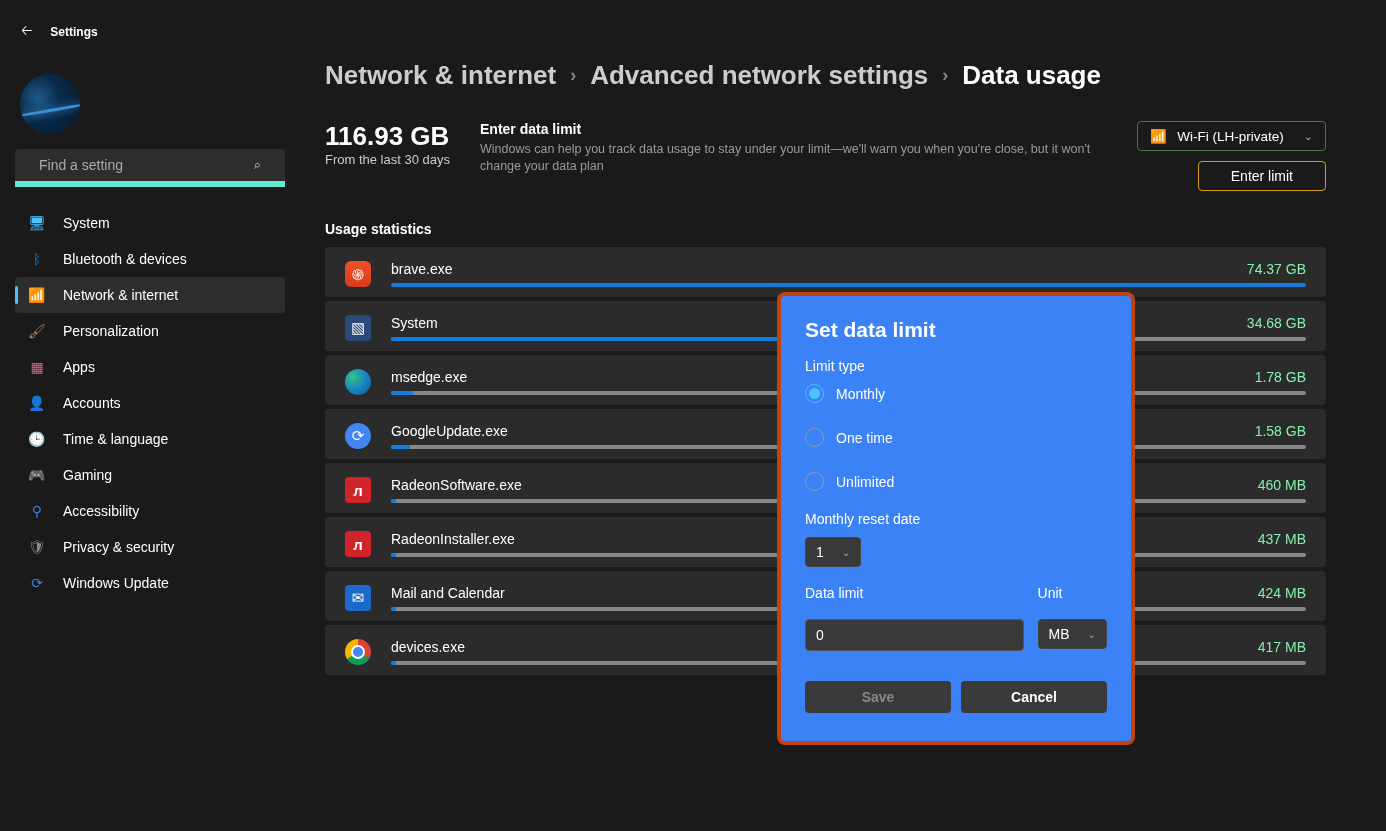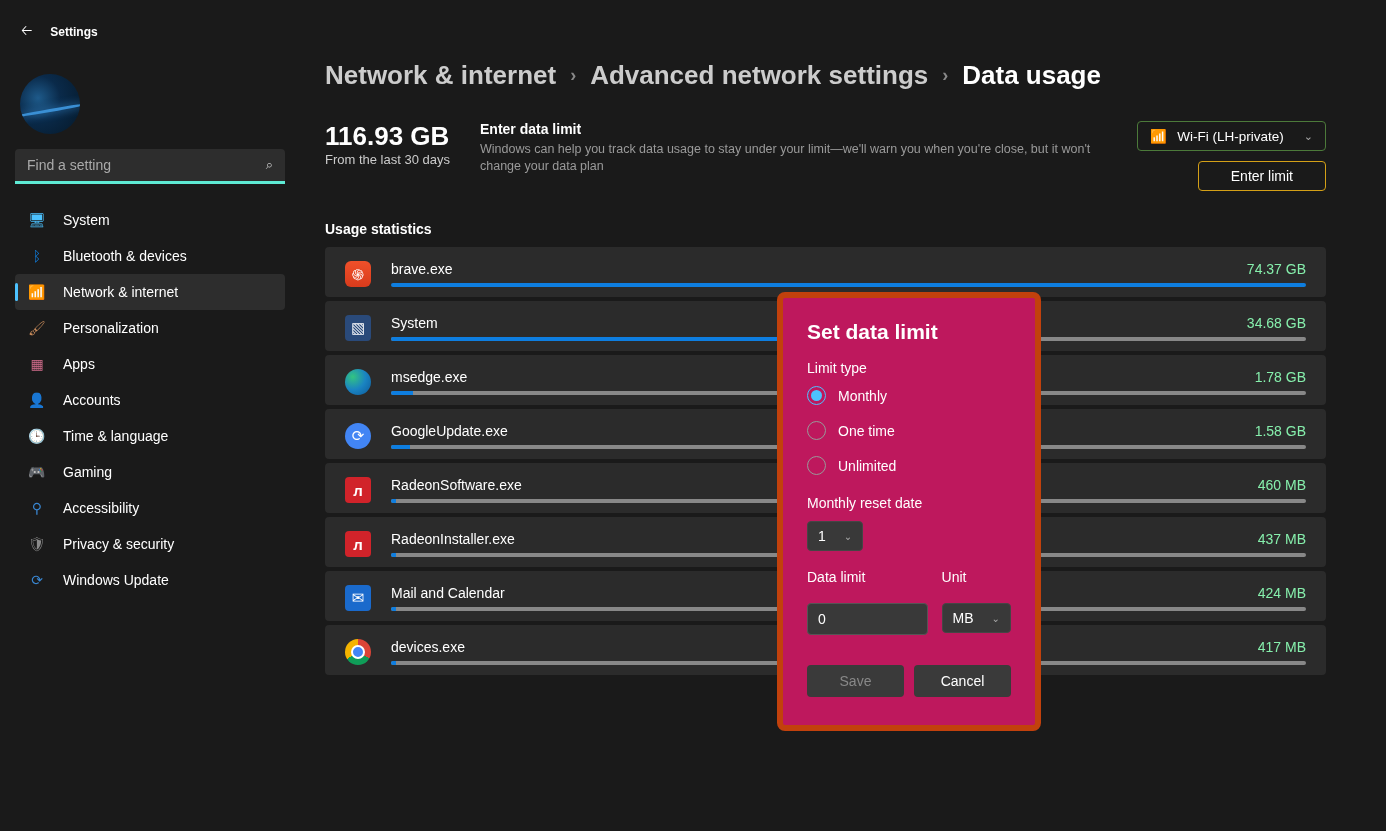--- a/index.html
+++ b/index.html
@@ -5,21 +5,21 @@
 * { margin: 0; padding: 0; box-sizing: border-box; font-family: "Segoe UI", sans-serif; }
 body { background: #1a1a1a; color: #fff; width: 1386px; height: 831px; overflow: hidden; display: flex; }
 
 
 .sidebar { width: 300px; background: #1a1a1a; padding: 0 15px; }
 .titlebar { display: flex; align-items: center; gap: 18px; padding: 20px 6px 10px 6px; }
 .back-arrow { color: #fff; font-size: 14px; cursor: pointer; }
 .app-title { font-size: 12px; font-weight: 600; }
 .avatar { width: 60px; height: 60px; border-radius: 50%; background: radial-gradient(circle at 30% 40%, #1e5a8a 0%, #0a2a4a 40%, #051828 100%); margin: 20px 0 15px 5px; position: relative; overflow: hidden; }
 .avatar::after { content: ""; position: absolute; width: 80px; height: 3px; background: #3a8fd4; top: 35px; left: -10px; border-radius: 50%; box-shadow: 0 0 8px #3a8fd4; transform: rotate(-10deg); }
-.search-box { display: flex; align-items: center; background: #2d2d2d; border-bottom: 3px solid #5eead4; border-radius: 4px 4px 0 0; padding: 8px 12px; margin: 10px 0 18px 0; }
+.search-box { display: flex; align-items: center; background: #2d2d2d; border-bottom: 6px solid #5eead4; border-radius: 4px 4px 0 0; padding: 8px 24px; margin: 10px 0 18px 0; }
 .search-box input { flex: 1; background: transparent; border: none; color: #ccc; font-size: 14px; outline: none; }
 .search-box input::placeholder { color: #aaa; }
 .search-ico { color: #ccc; font-size: 13px; }
 .nav { list-style: none; }
 .nav li { display: flex; align-items: center; gap: 18px; padding: 10px 14px; border-radius: 4px; cursor: pointer; font-size: 14px; position: relative; }
 .nav li.active { background: #2d2d2d; }
 .nav li.active::before { content: ""; position: absolute; left: 0; top: 9px; bottom: 9px; width: 3px; background: #4cc2ff; border-radius: 2px; }
 .nav .ico { width: 16px; height: 16px; display: inline-flex; align-items: center; justify-content: center; font-size: 14px; }
 
 
@@ -59,37 +59,37 @@
 .brave { background: linear-gradient(#f0502a,#d83b1c); border-radius: 6px; color:#fff; }
 .sysapp { background: #2a4a7a; }
 .edge { background: radial-gradient(circle at 30% 30%, #33c481 0%, #1a84c2 50%, #0d5a9a 100%); border-radius: 50%; }
 .gupd { background: #4285f4; border-radius: 50%; position:relative; }
 .radeon { background: #d1232a; color:#fff; font-weight:bold; }
 .mail { background: #1a6acc; }
 .chrome { background: conic-gradient(#db4437 0 33%, #0f9d58 33% 66%, #f4b400 66% 100%); border-radius:50%; position:relative; }
 .chrome::after { content:""; position:absolute; width:10px; height:10px; background:#4285f4; border:2px solid #fff; border-radius:50%; }
 
 
-.dialog { position: absolute; top: 292px; left: 477px; width: 264px; background: #be185d; border: 6px solid #c2410c; border-radius: 8px; padding: 22px 24px; z-index: 50; }
+.dialog { position: absolute; top: 292px; left: 477px; width: 358px; background: #3b82f6; border: 4px solid #c2410c; border-radius: 8px; padding: 22px 24px; z-index: 50; }
 .dialog h2 { font-size: 21px; font-weight: 600; margin-bottom: 16px; }
 .dlg-lbl { font-size: 14px; margin-bottom: 10px; }
-.radios { display: flex; flex-direction: column; gap: 16px; margin-bottom: 20px; }
+.radios { display: flex; flex-direction: column; gap: 25px; margin-bottom: 20px; }
 .radio { display: flex; align-items: center; gap: 12px; font-size: 14px; cursor: pointer; }
 .rcircle { width: 19px; height: 19px; border: 1.5px solid #999; border-radius: 50%; display: inline-flex; align-items: center; justify-content: center; }
 .radio.sel .rcircle { border-color: #4cc2ff; }
 .radio.sel .rcircle::after { content: ""; width: 11px; height: 11px; background: #4cc2ff; border-radius: 50%; }
 .dd { background: #393939; border: 1px solid #454545; border-radius: 4px; padding: 6px 10px; display: inline-flex; align-items: center; gap: 18px; font-size: 14px; cursor: pointer; }
 .dd .chev { color: #aaa; font-size: 10px; }
 .block { margin-bottom: 18px; }
 .row2 { display: flex; gap: 14px; }
 .col { display: flex; flex-direction: column; gap: 8px; }
 .col:first-child { flex:1; }
 .num-input { background: #393939; border: 1px solid #555; border-radius: 4px; padding: 7px 10px; color: #fff; font-size: 14px; width: 100%; outline: none; }
 .dlg-actions { display: flex; gap: 10px; margin-top: 30px; margin-bottom: 6px; }
-.dlg-actions button { flex: 1; padding: 8px 0; border: none; border-radius: 4px; font-size: 14px; cursor: pointer; }
+.dlg-actions button { flex: 1; padding: 8px 0; border: none; border-radius: 4px; font-size: 14px; cursor: pointer; font-weight: bold; }
 .btn-save { background: #3a3a3a; color: #888; }
 .btn-cancel { background: #3a3a3a; color: #fff; }
 </style>
 </head>
 <body>
 
 <div class="sidebar">
   <div class="titlebar">
     <span class="back-arrow">🡠</span>
     <span class="app-title">Settings</span>

